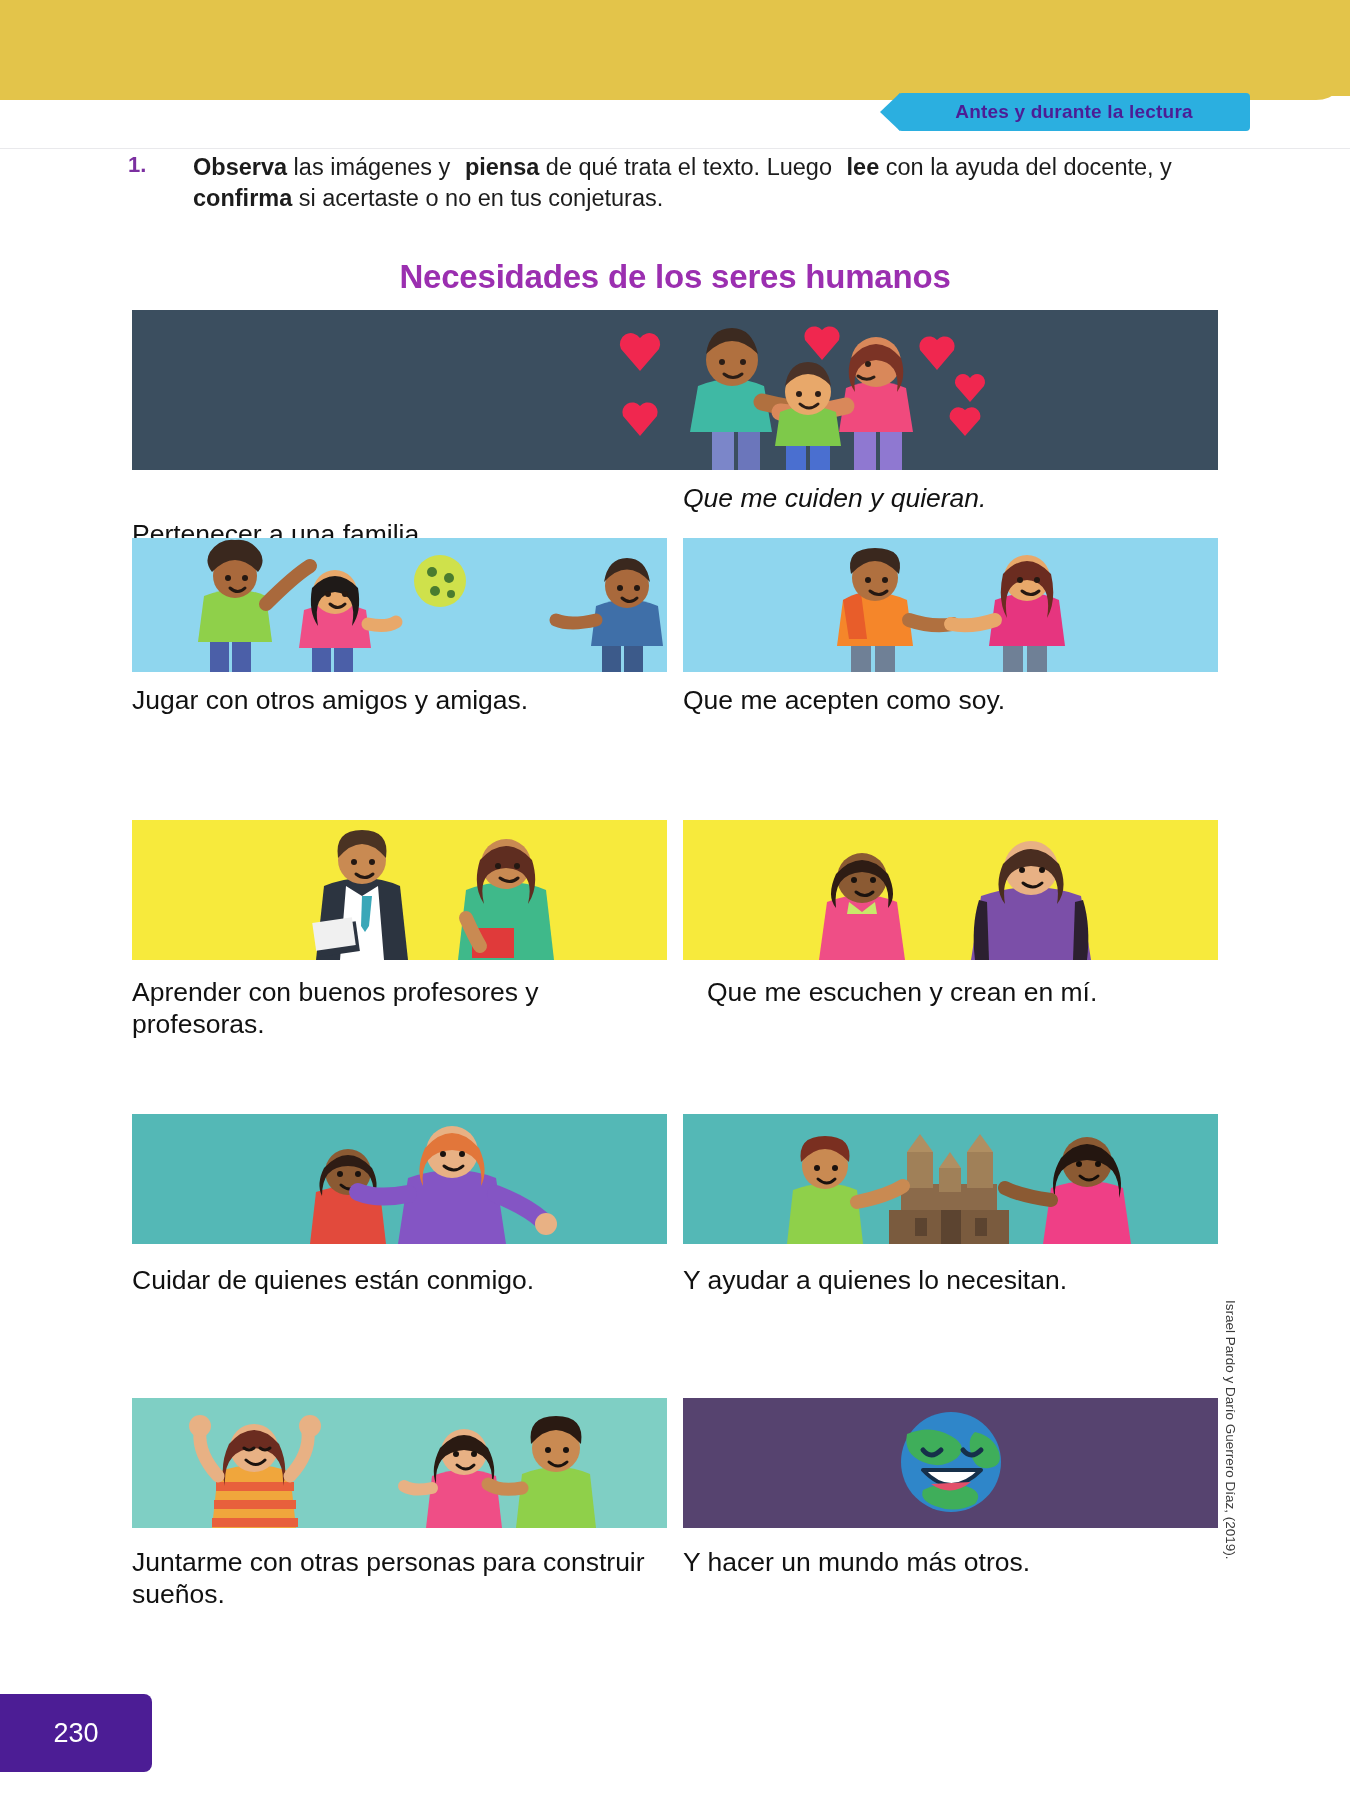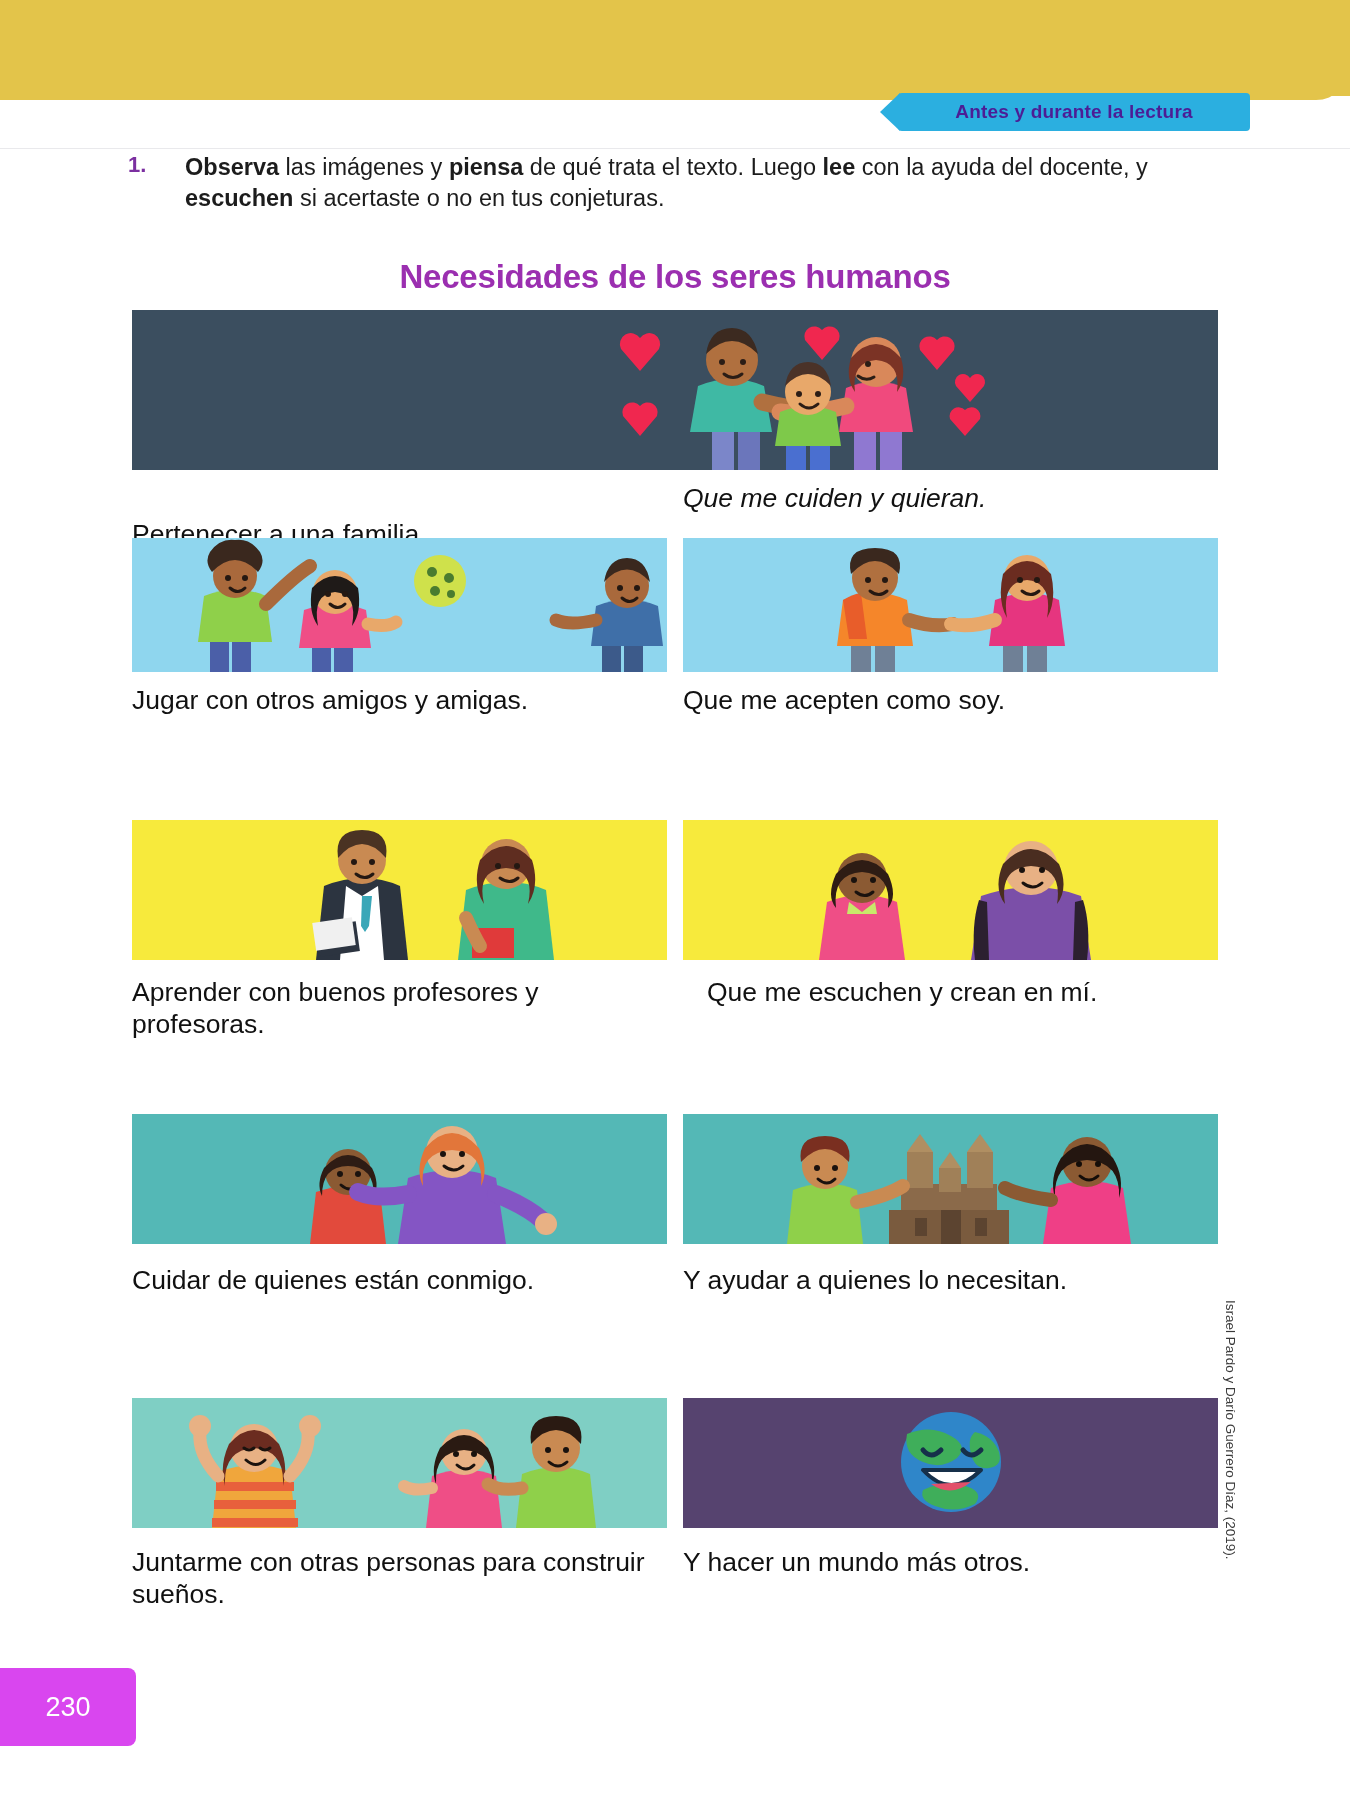--- a/index.html
+++ b/index.html
@@ -89,21 +89,21 @@
     font-weight: bold;
   }
   .instruction-text {
     position: absolute;
     left: 57px; top: 0;
     width: 1020px;
     font-size: 23.5px;
     line-height: 1.33;
     color: #1c1c1c;
   }
-  .instruction-text b { font-weight: bold; }
+  .instruction-text b { font-weight: bold; margin-left: 8px; }
 
   
   .page-title {
     position: absolute;
     left: 0; top: 258px;
     width: 1350px;
     text-align: center;
     color: #9b2fb0;
     font-size: 33px;
     font-weight: bold;
@@ -150,23 +150,23 @@
     transform: rotate(90deg);
     transform-origin: left top;
     font-size: 13.5px;
     color: #3a3a3a;
     white-space: nowrap;
   }
 
   
   .page-number-box {
     position: absolute;
-    left: 0; bottom: 54px;
-    width: 136px; height: 78px;
-    background: #d946ef;
+    left: 0; bottom: 28px;
+    width: 152px; height: 78px;
+    background: #4c1d95;
     border-top-right-radius: 8px;
     border-bottom-right-radius: 8px;
     display: flex;
     align-items: center;
     justify-content: center;
   }
   .page-number {
     color: #ffffff;
     font-size: 27px;
   }
@@ -187,21 +187,21 @@
 <div class="thin-rule"></div>
 
 <div class="section-tab-notch"></div>
 <div class="section-tab">
   <span class="section-tab-label">Antes y durante la lectura</span>
 </div>
 
 <div class="instruction">
   <span class="instruction-number">1.</span>
   <div class="instruction-text">
-    <b>Observa</b> las imágenes y <b>piensa</b> de qué trata el texto. Luego <b>lee</b> con la ayuda del docente, y <b>escuchen</b> si acertaste o no en tus conjeturas.
+    <b>Observa</b> las imágenes y <b>piensa</b> de qué trata el texto. Luego <b>lee</b> con la ayuda del docente, y <b>confirma</b> si acertaste o no en tus conjeturas.
   </div>
 </div>
 
 <div class="page-title">Necesidades de los seres humanos</div>
 
 <div class="grid">
 
   <div class="panel-wide">
     <svg width="1086" height="160" viewBox="0 0 1086 160">
       <rect width="1086" height="160" fill="#3b4e5f"></rect>

